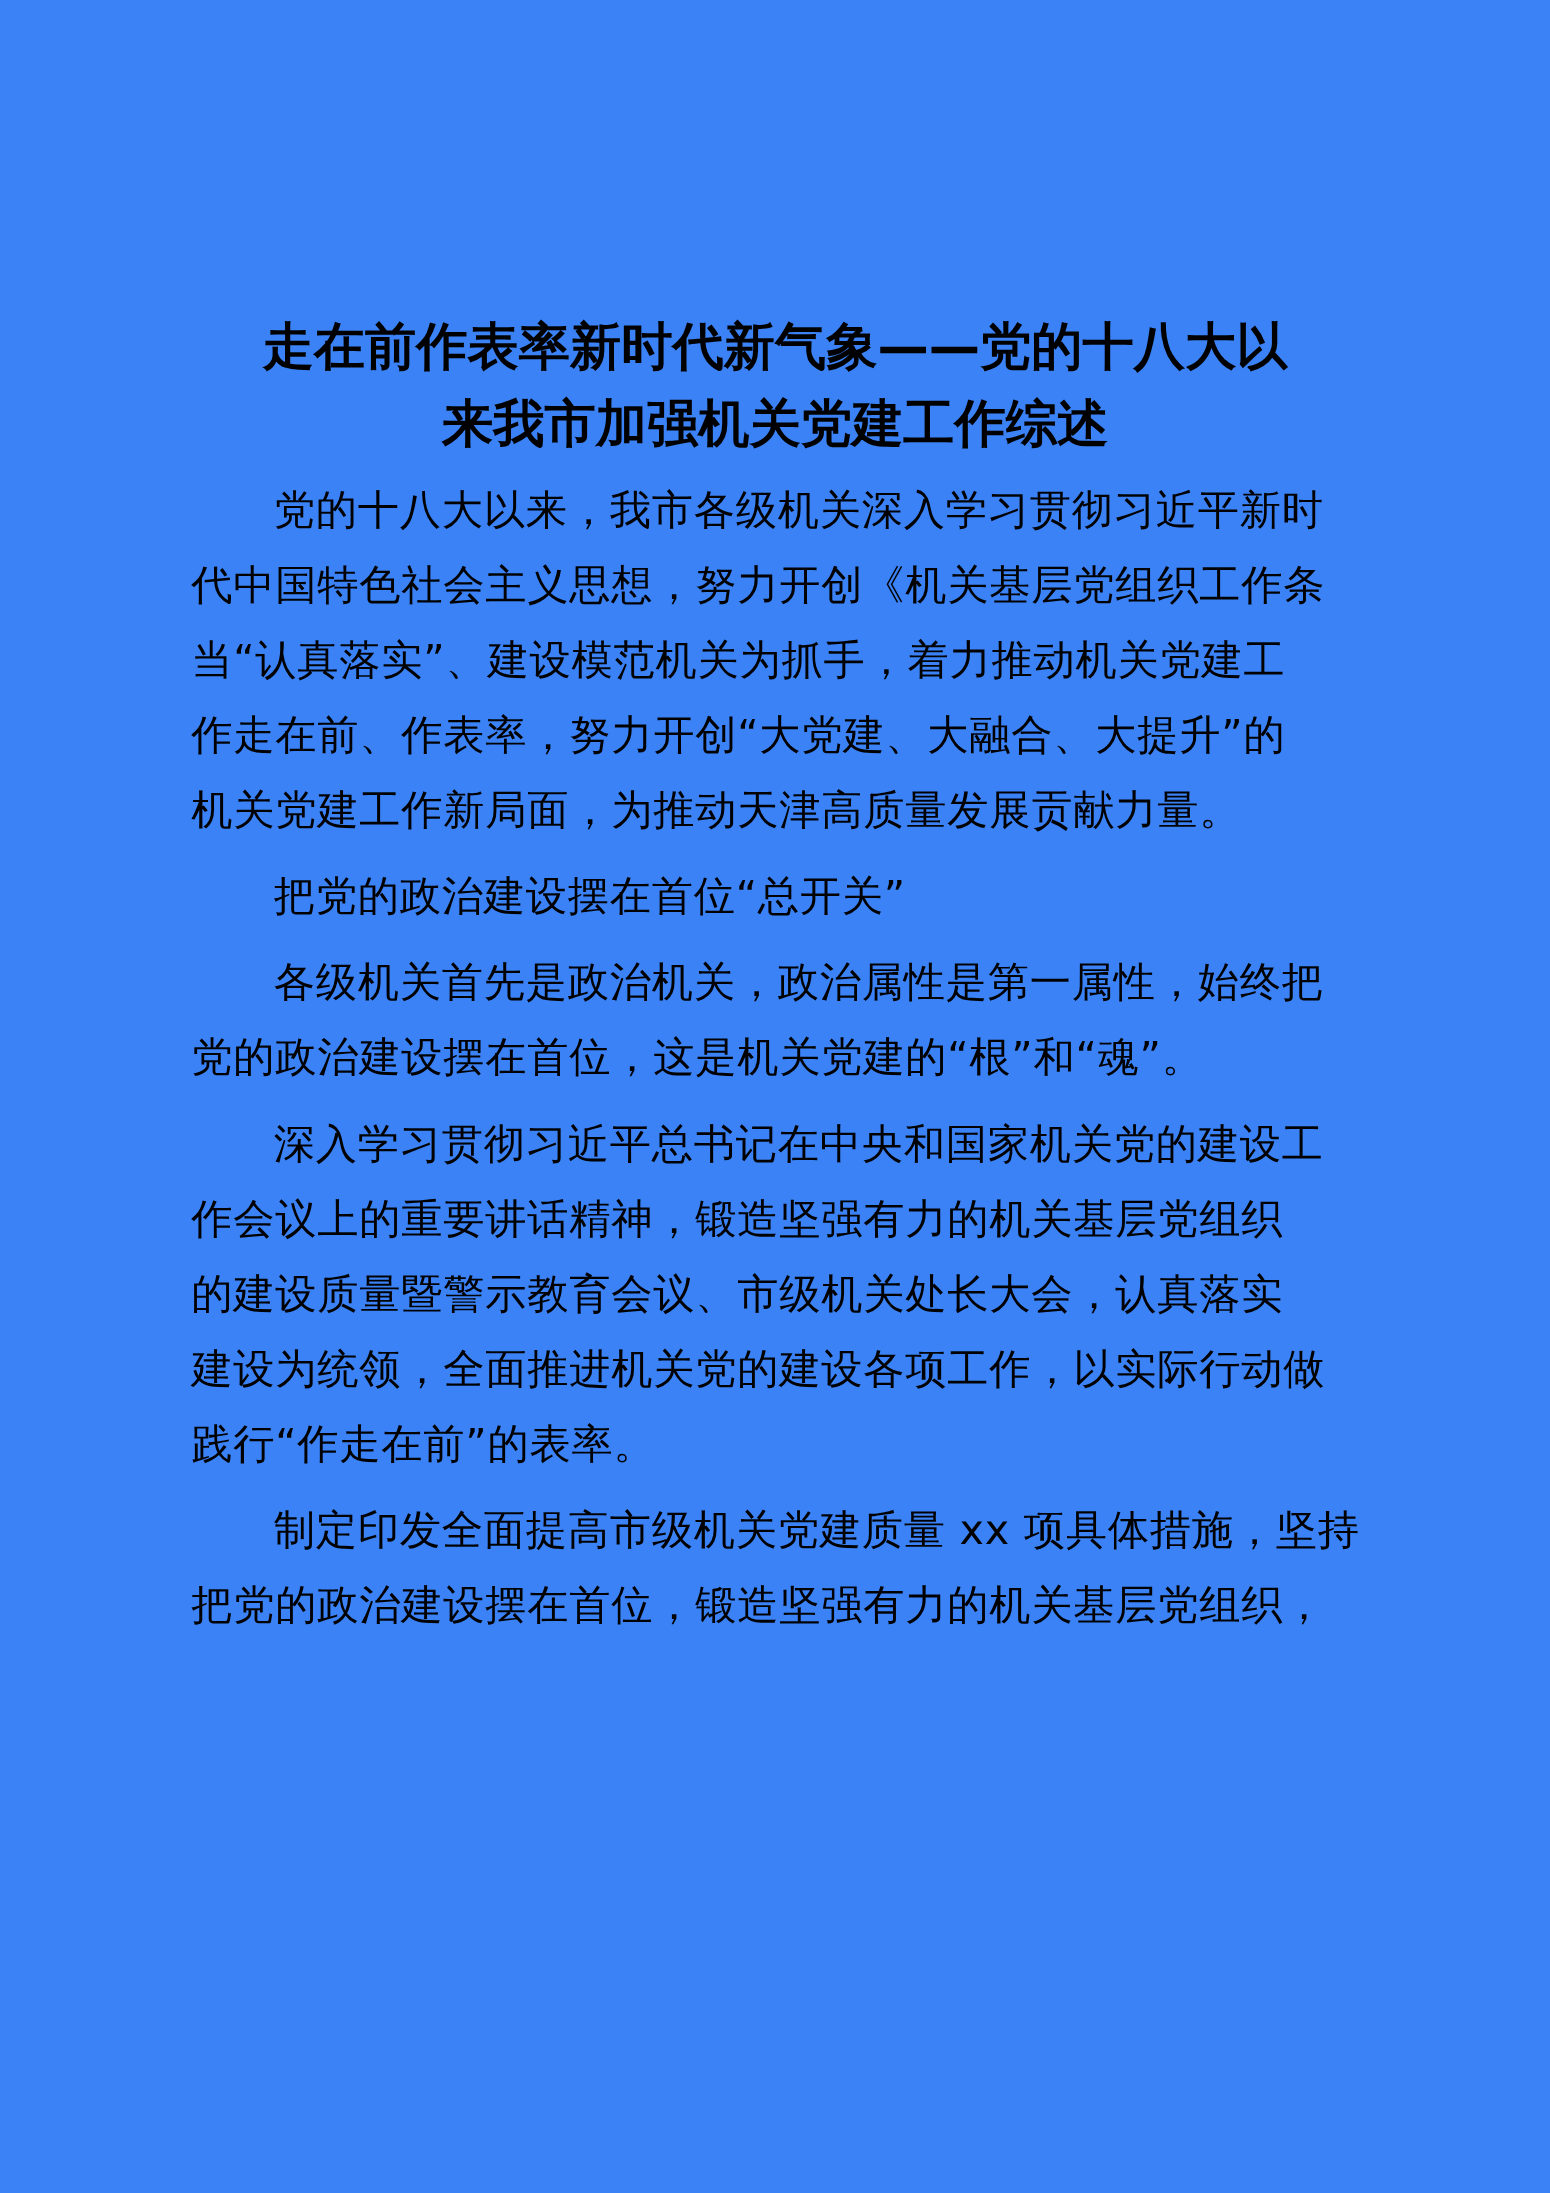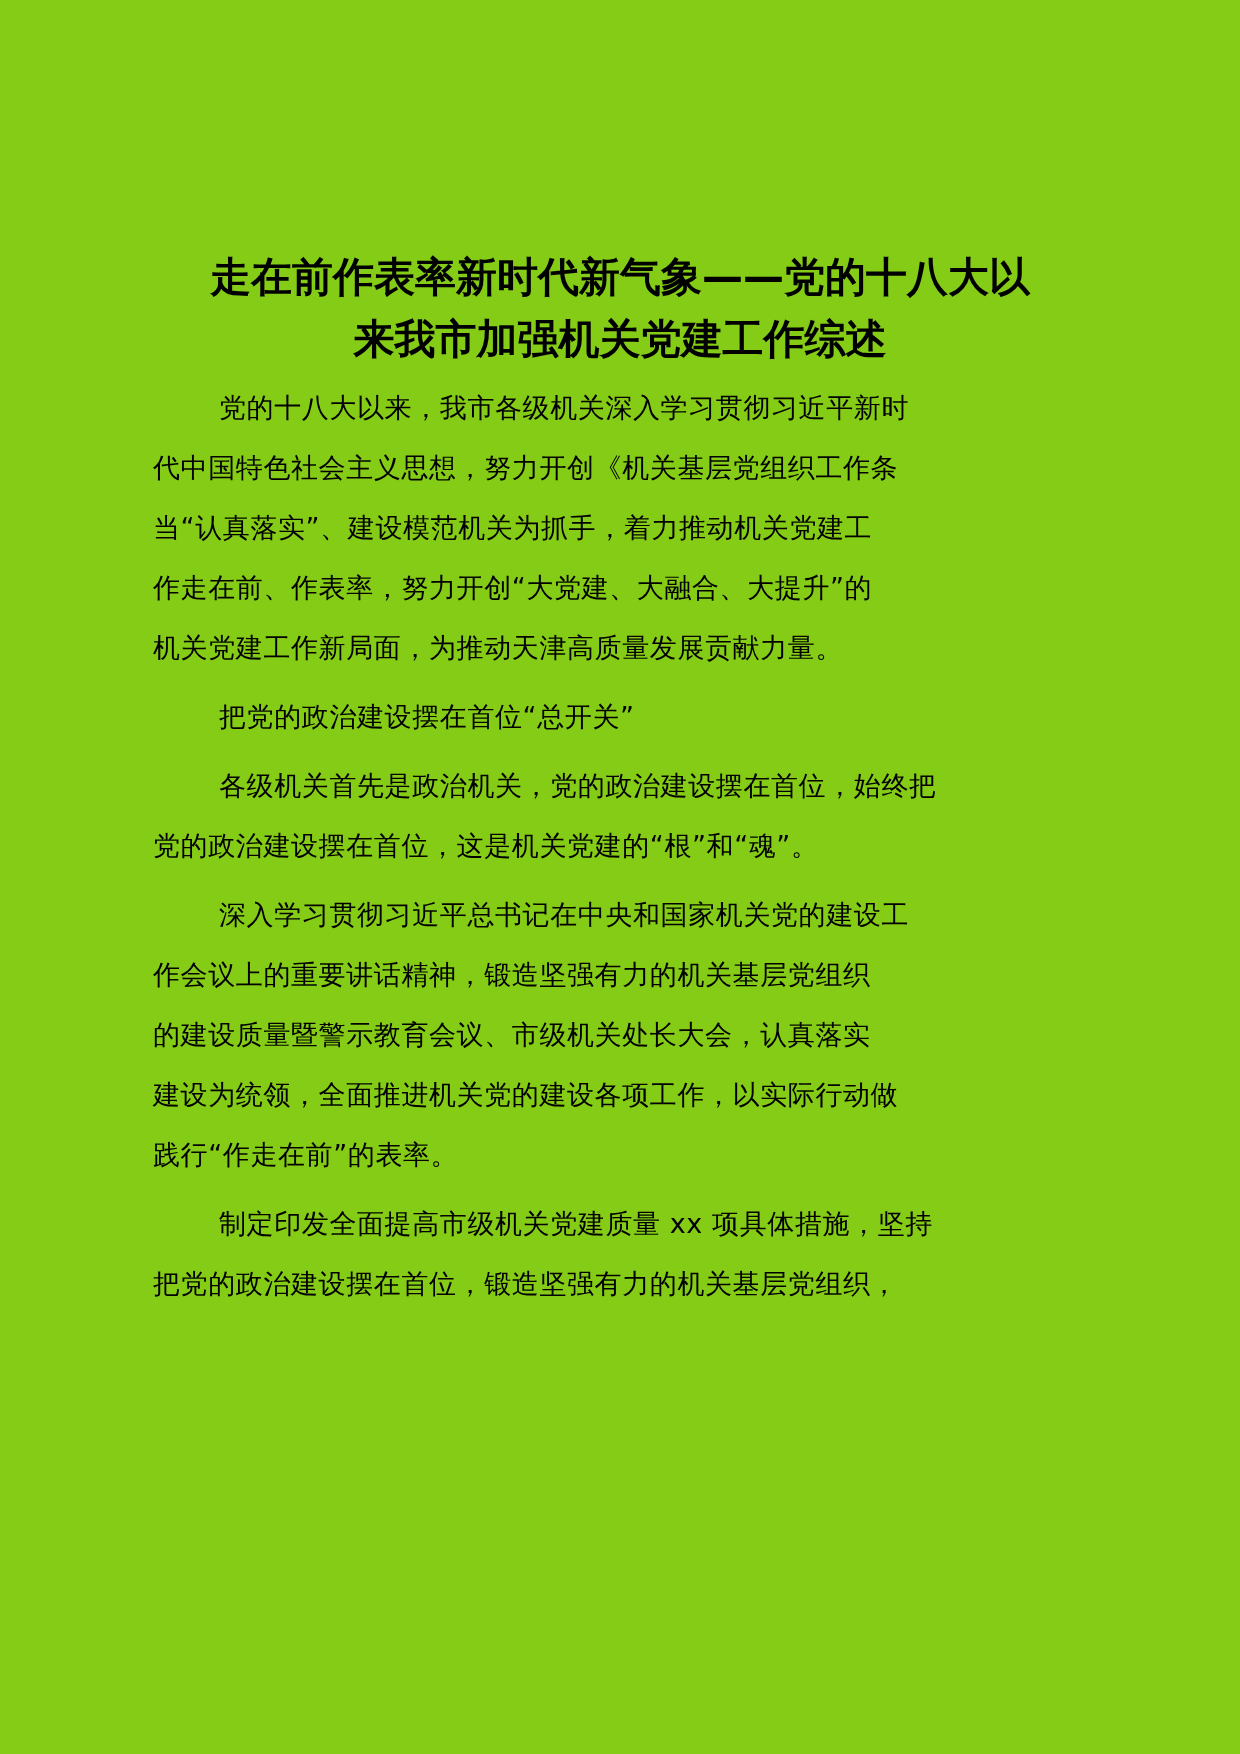--- a/index.html
+++ b/index.html
@@ -14,21 +14,21 @@
       overflow: hidden;
       color: #000000;
       font-family: "DejaVu Sans", "Liberation Sans", sans-serif;
     }
     .page {
       position: absolute;
       left: 0;
       top: 0;
       width: 1240px;
       height: 1754px;
-      background: #84cc16;
+      background: #3b82f6;
     }
     .title {
       position: absolute;
       left: 140px;
       top: 246px;
       width: 960px;
       margin: 0;
       text-align: center;
       font-size: 41px;
       font-weight: bold;
@@ -40,21 +40,21 @@
       white-space: nowrap;
     }
     .body {
       position: absolute;
       left: 153px;
       top: 378px;
       width: 934px;
     }
     .para {
       margin: 0 0 9px 0;
-      font-size: 27px;
+      font-size: 33px;
       line-height: 60px;
       text-indent: 66px;
       text-align: justify;
       letter-spacing: 0.6px;
     }
     .para.heading {
       font-weight: normal;
     }
     .para .line {
       display: block;
@@ -85,21 +85,21 @@
       <span class="line">当“认真落实”、建设模范机关为抓手，着力推动机关党建工</span>
       <span class="line">作走在前、作表率，努力开创“大党建、大融合、大提升”的</span>
       <span class="line">机关党建工作新局面，为推动天津高质量发展贡献力量。</span>
     </p>
 
     <p class="para lines heading">
       <span class="line first">把党的政治建设摆在首位“总开关”</span>
     </p>
 
     <p class="para lines">
-      <span class="line first">各级机关首先是政治机关，党的政治建设摆在首位，始终把</span>
+      <span class="line first">各级机关首先是政治机关，政治属性是第一属性，始终把</span>
       <span class="line">党的政治建设摆在首位，这是机关党建的“根”和“魂”。</span>
     </p>
 
     <p class="para lines">
       <span class="line first">深入学习贯彻习近平总书记在中央和国家机关党的建设工</span>
       <span class="line">作会议上的重要讲话精神，锻造坚强有力的机关基层党组织</span>
       <span class="line">的建设质量暨警示教育会议、市级机关处长大会，认真落实</span>
       <span class="line">建设为统领，全面推进机关党的建设各项工作，以实际行动做</span>
       <span class="line">践行“作走在前”的表率。</span>
     </p>

